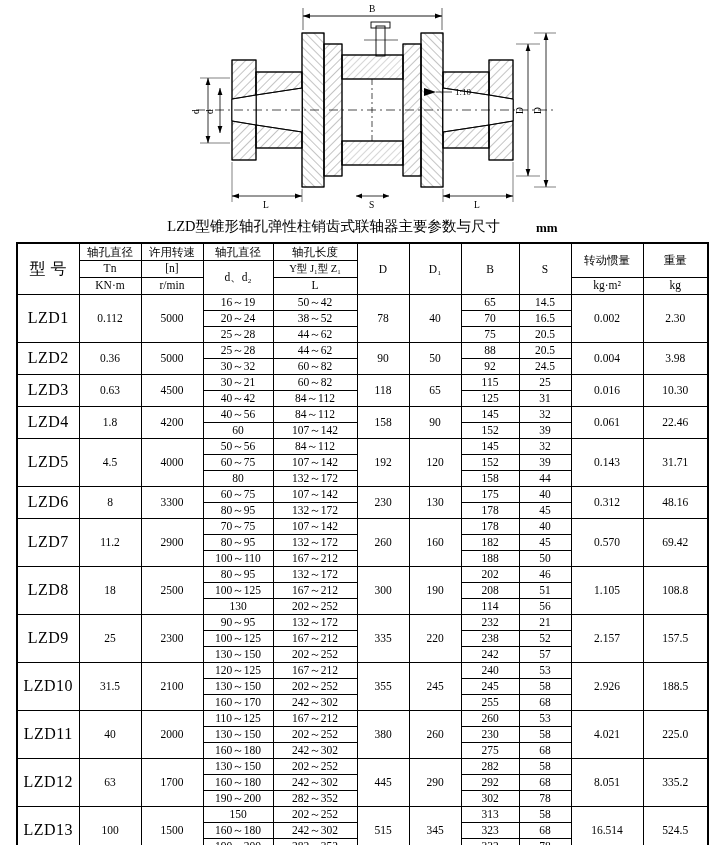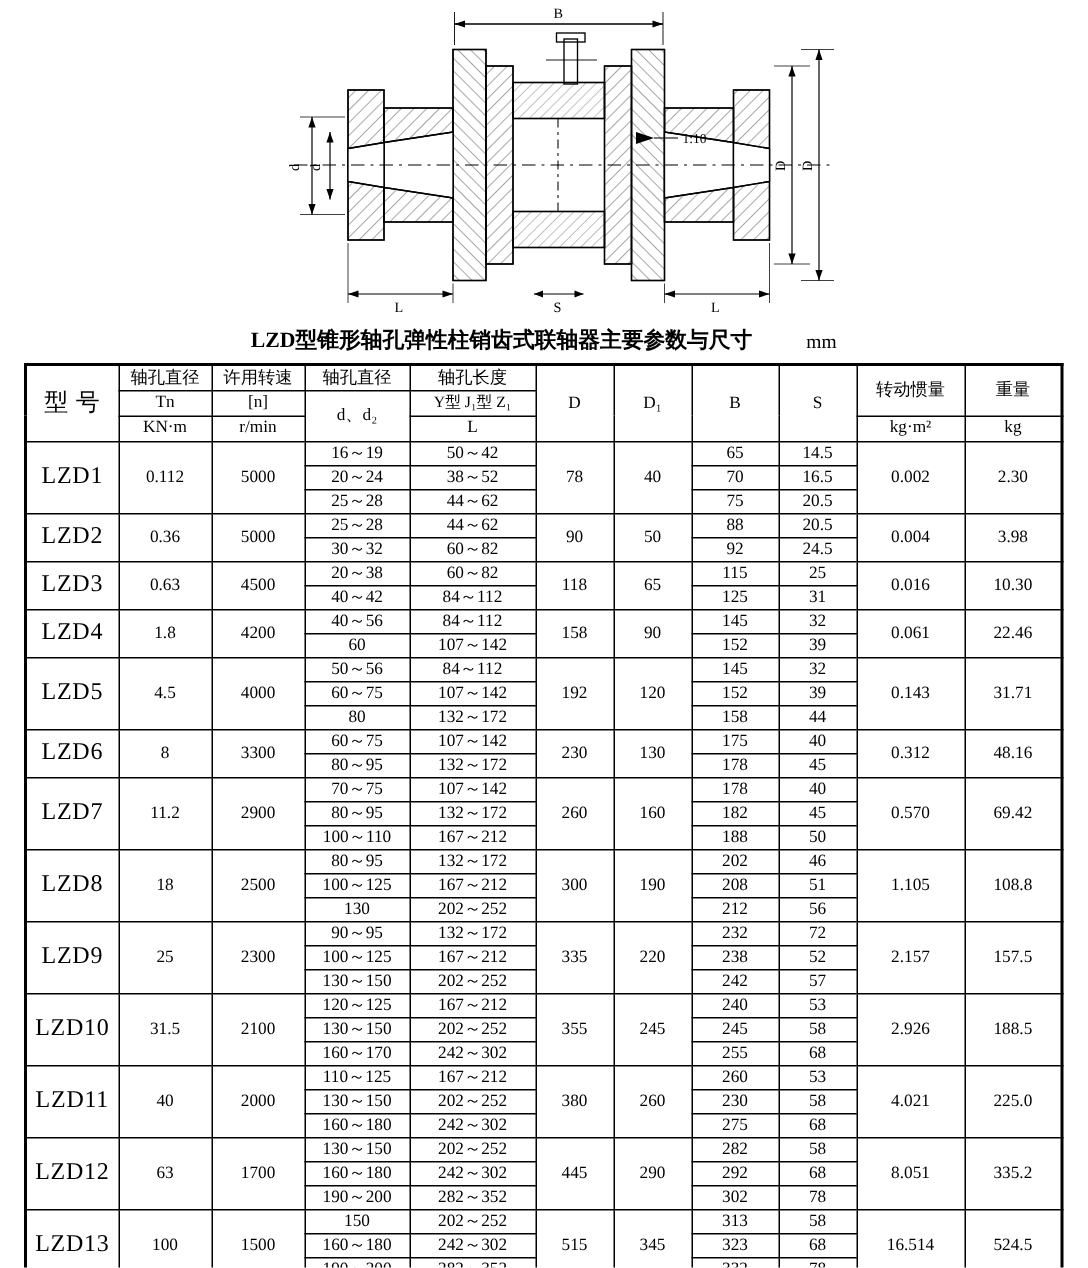--- a/index.html
+++ b/index.html
@@ -12,22 +12,22 @@
   }
   
   .drawing{position:relative;width:725px;height:215px;}
   .drawing svg{position:absolute;left:0;top:0;}
   
   .title-row{
     display:flex;align-items:flex-end;justify-content:center;
     margin-top:2px;margin-bottom:6px;
     gap:36px;
   }
-  .doc-title{font-size:14.5px;font-weight:bold;letter-spacing:0px;}
-  .unit{font-size:13px;font-weight:normal;}
+  .doc-title{font-size:14.5px;font-weight:normal;letter-spacing:0px;}
+  .unit{font-size:13px;font-weight:bold;}
   
   table.main{
     border-collapse:collapse;
     width:691px;
     margin:0 auto;
     table-layout:fixed;
     font-size:11.5px;
   }
   table.main td,table.main th{
     border:1px solid #000;
@@ -265,21 +265,21 @@
       <tr class="rowcell">
         <td>30～32</td>
         <td>60～82</td>
         <td>92</td>
         <td>24.5</td>
       </tr>
       <tr class="rowcell">
         <td rowspan="2" class="model">LZD3</td>
         <td rowspan="2">0.63</td>
         <td rowspan="2">4500</td>
-        <td>20～38</td>
+        <td>30～21</td>
         <td>60～82</td>
         <td rowspan="2">118</td>
         <td rowspan="2">65</td>
         <td>115</td>
         <td>25</td>
         <td rowspan="2">0.016</td>
         <td rowspan="2">10.30</td>
       </tr>
       <tr class="rowcell">
         <td>40～42</td>
@@ -390,33 +390,33 @@
       </tr>
       <tr class="rowcell">
         <td>100～125</td>
         <td>167～212</td>
         <td>208</td>
         <td>51</td>
       </tr>
       <tr class="rowcell">
         <td>130</td>
         <td>202～252</td>
-        <td>212</td>
+        <td>114</td>
         <td>56</td>
       </tr>
       <tr class="rowcell">
         <td rowspan="3" class="model">LZD9</td>
         <td rowspan="3">25</td>
         <td rowspan="3">2300</td>
         <td>90～95</td>
         <td>132～172</td>
         <td rowspan="3">335</td>
         <td rowspan="3">220</td>
         <td>232</td>
-        <td>72</td>
+        <td>21</td>
         <td rowspan="3">2.157</td>
         <td rowspan="3">157.5</td>
       </tr>
       <tr class="rowcell">
         <td>100～125</td>
         <td>167～212</td>
         <td>238</td>
         <td>52</td>
       </tr>
       <tr class="rowcell">

